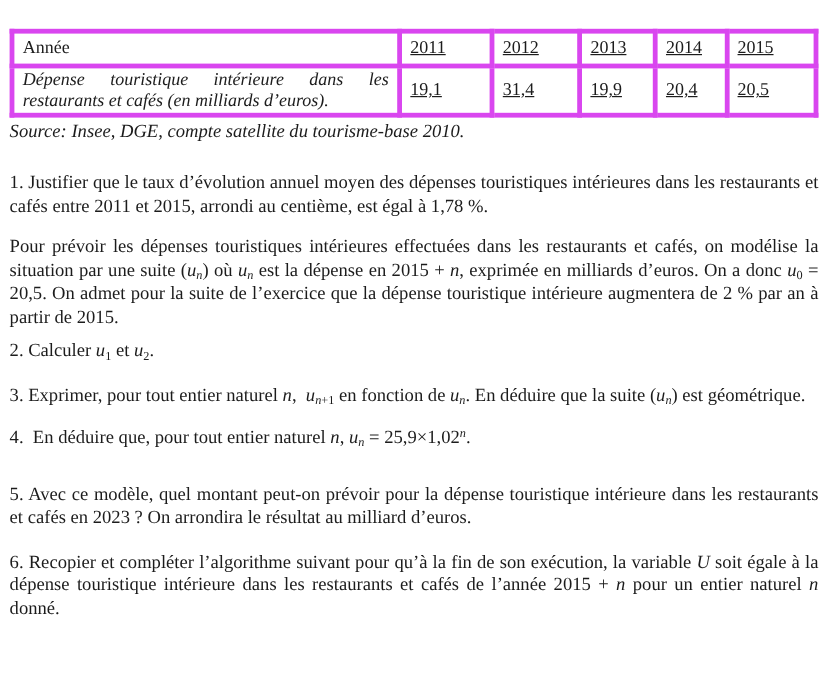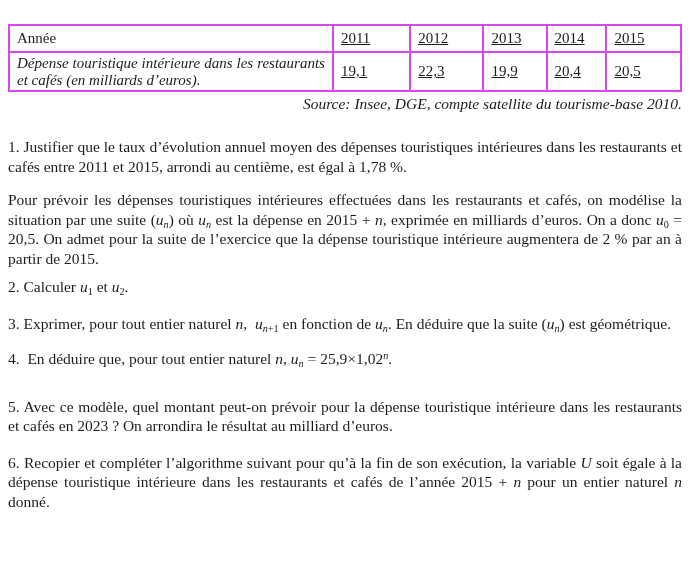--- a/index.html
+++ b/index.html
@@ -33,34 +33,34 @@
   sub { vertical-align: -0.28em; }
   sup { vertical-align: 0.45em; }
 
   table.data-table {
     width: 100%;
     border-collapse: collapse;
     margin-top: 16px;
     table-layout: fixed;
   }
   table.data-table td {
-    border: 2px solid #d946ef;
+    border: 4px solid #d946ef;
     font-size: 15px;
     line-height: 16.5px;
     padding: 2px 7px;
     vertical-align: middle;
     overflow: hidden;
   }
   tr.hdr-row td { height: 21px; }
   tr.data-row td { height: 32px; }
   .year-cell, .val-cell { text-align: left; padding: 2px 2px; text-decoration: underline; }
   .label-cell { text-align: justify; font-style: italic; }
 
   .src {
-    text-align: right;
+    text-align: left;
     font-style: italic;
     line-height: 19px;
     margin-top: 2px;
   }
 
   .q1   { margin-top: 24px; }
   .p2   { margin-top: 14px; }
   .q2   { margin-top: 9px; }
   .q3   { margin-top: 17px; }
   .q4   { margin-top: 16px; }
@@ -87,21 +87,21 @@
       <td class="label-hdr">Année</td>
       <td class="year-cell">2011</td>
       <td class="year-cell">2012</td>
       <td class="year-cell">2013</td>
       <td class="year-cell">2014</td>
       <td class="year-cell">2015</td>
     </tr>
     <tr class="data-row">
       <td class="label-cell">Dépense touristique intérieure dans les restaurants et cafés (en milliards d’euros).</td>
       <td class="val-cell">19,1</td>
-      <td class="val-cell">22,3</td>
+      <td class="val-cell">31,4</td>
       <td class="val-cell">19,9</td>
       <td class="val-cell">20,4</td>
       <td class="val-cell">20,5</td>
     </tr>
   </tbody>
     </table>
 
   <p class="src">Source: Insee, DGE, compte satellite du tourisme-base 2010.</p>
 
   <p class="q1"><span>1. Justifier que le taux d’évolution annuel moyen des dépenses touristiques intérieures dans les restaurants et cafés entre 2011 et 2015, arrondi au centième, est égal à 1,78 %.</span></p>

